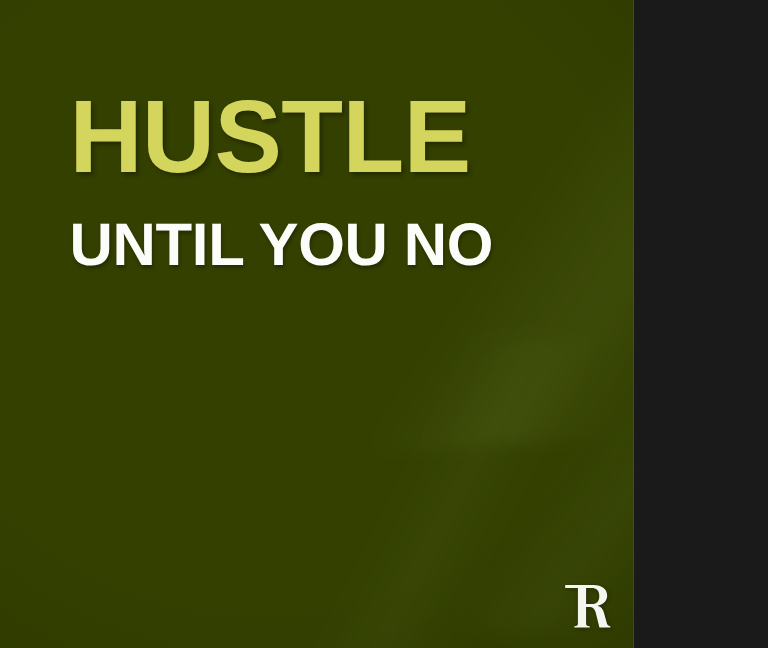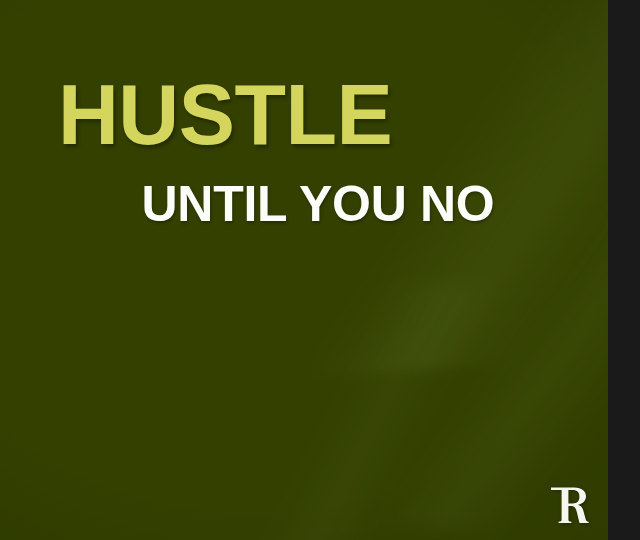--- a/index.html
+++ b/index.html
@@ -4,21 +4,21 @@
 <title>Motivational Quote Card</title>
 <style>
   html, body {
     margin: 0;
     padding: 0;
     background: #1a1a1a;
   }
 
   .canvas {
     position: relative;
-    width: 608px;
+    width: 528px;
     height: 540px;
     overflow: hidden;
     background: #737373;
     font-family: "Liberation Sans", sans-serif;
     -webkit-font-smoothing: antialiased;
   }
 
   
   .bg-base {
     position: absolute;
@@ -116,21 +116,20 @@
     display: block;
     color: #fcfcf8;
     font-family: "Liberation Sans", sans-serif;
     font-size: 50px;
     line-height: 1.07;
     font-weight: 700;
     letter-spacing: -0.3px;
     text-transform: uppercase;
     margin: 0;
     text-shadow: 1px 2px 3px rgba(0,0,0,0.30);
-    text-align: center;
   }
 
   .body-line {
     display: block;
     white-space: nowrap;
   }
 
   
   .logo {
     position: absolute;

